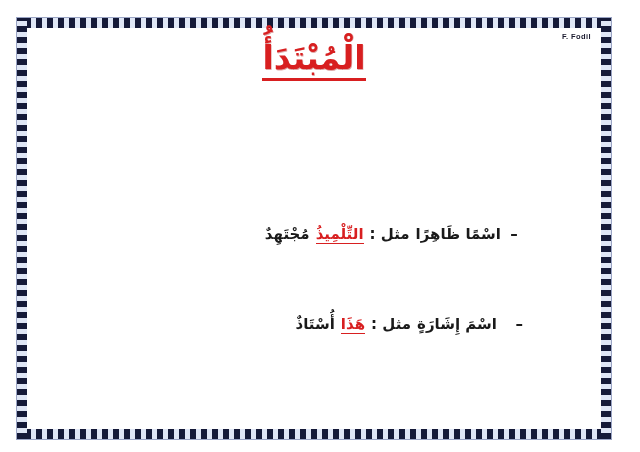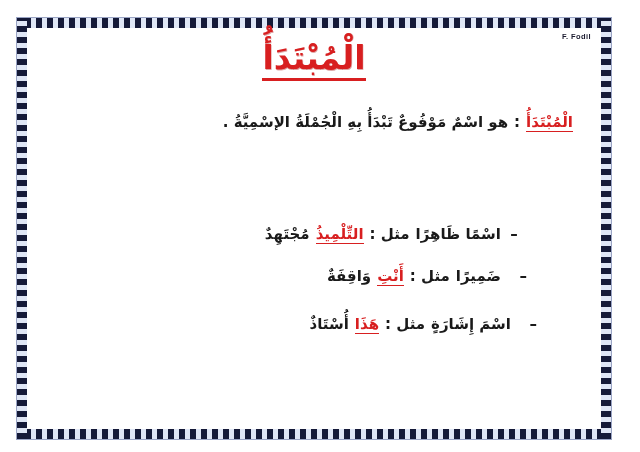--- a/index.html
+++ b/index.html
@@ -118,21 +118,21 @@
     font-size: 15px;
     font-weight: bold;
     color: #1a1a1a;
     line-height: 1.45;
     white-space: nowrap;
   }
   .line.def     { top: 84px;  right: 28px; }
   .line.lead    { top: 140px; right: 48px; }
   .line.item1   { top: 196px; right: 74px; text-align: center; }
   .line.item2   { top: 238px; right: 74px; }
-  .line.item3   { top: 286px; right: 64px; }
+  .line.item3   { top: 286px; right: 78px; }
 
   .dash {
     display: inline-block;
     min-width: 26px;
     color: #1a1a1a;
     font-weight: bold;
   }
   .red {
     color: #d81f20;
   }
@@ -156,32 +156,26 @@
     <div class="band band-v band-right"></div>
 
     <div class="content">
 
       <div class="credit">F. Fodil</div>
 
       <div class="title">
         <span class="u">الْمُبْتَدَأُ</span>
       </div>
 
-      <div class="line def">
-        <span class="red u">الْمُبْتَدَأُ</span><span class="sp"></span><span>:</span><span class="sp"></span><span>هو اسْمٌ مَوْفُوعٌ تَبْدَأُ بِهِ الْجُمْلَةُ الإسْمِيَّةُ .</span>
-      </div>
 
 
       <div class="line item1">
         <span class="dash">–</span><span>اسْمًا ظَاهِرًا</span><span class="sp"></span><span>مثل :</span><span class="sp"></span><span class="red u">التِّلْمِيذُ</span><span class="sp"></span><span>مُجْتَهِدٌ</span>
       </div>
 
-      <div class="line item2">
-        <span class="dash">–</span><span>ضَمِيرًا</span><span class="sp"></span><span>مثل :</span><span class="sp"></span><span class="red u">أَنْتِ</span><span class="sp"></span><span>وَاقِفَةٌ</span>
-      </div>
 
       <div class="line item3">
         <span class="dash">–</span><span>اسْمَ إِشَارَةٍ</span><span class="sp"></span><span>مثل :</span><span class="sp"></span><span class="red u">هَذَا</span><span class="sp"></span><span>أُسْتَاذٌ</span>
       </div>
 
     </div>
   </div>
 </div>
 
 </body></html>

